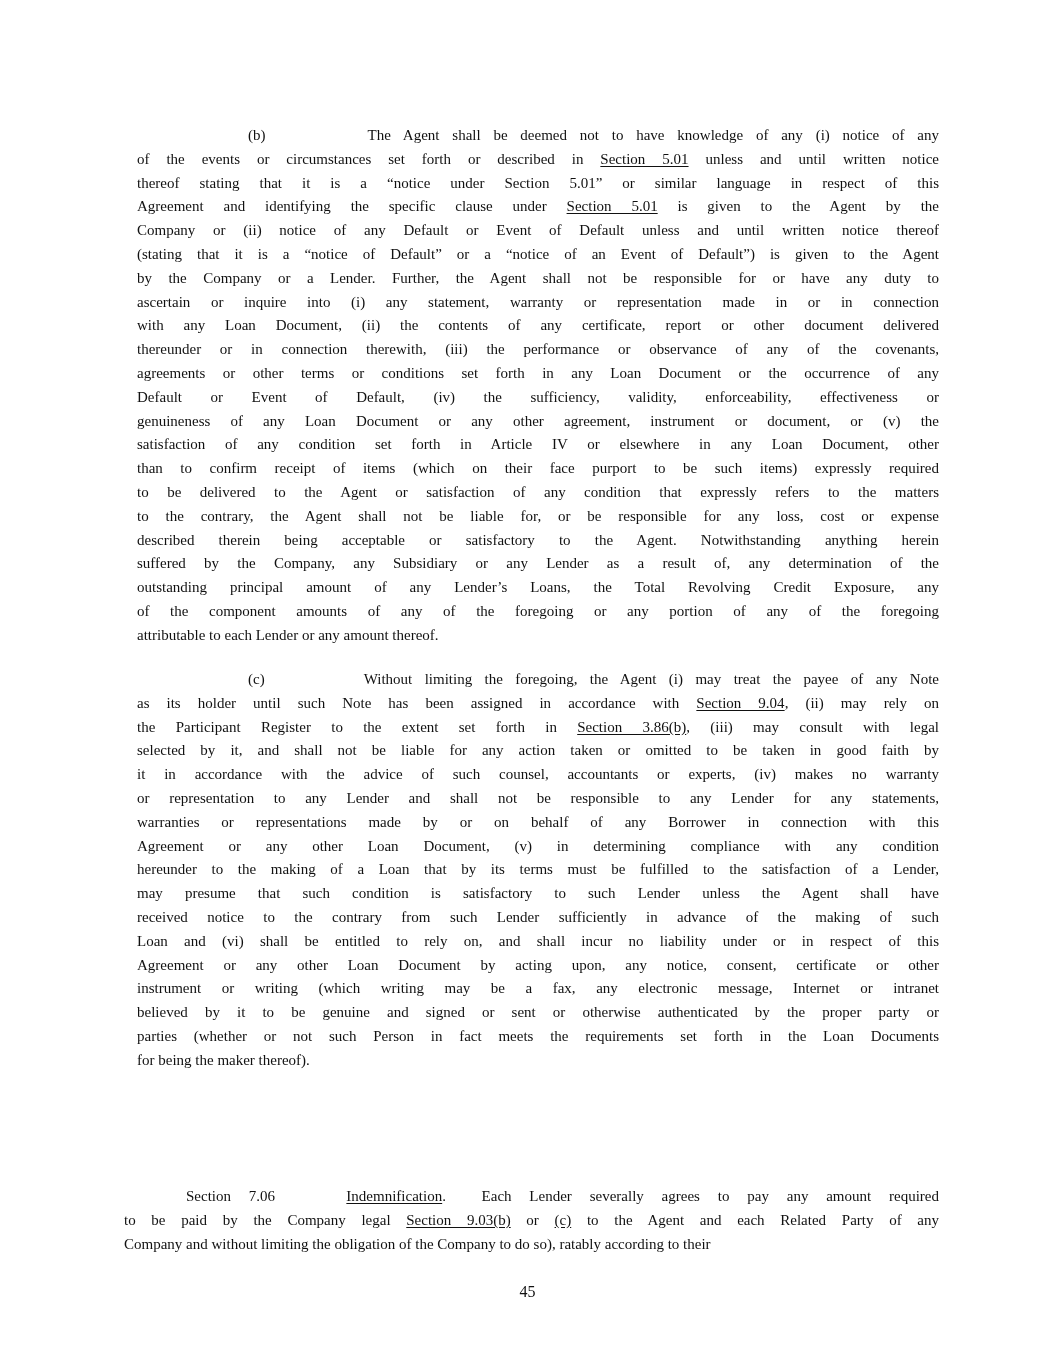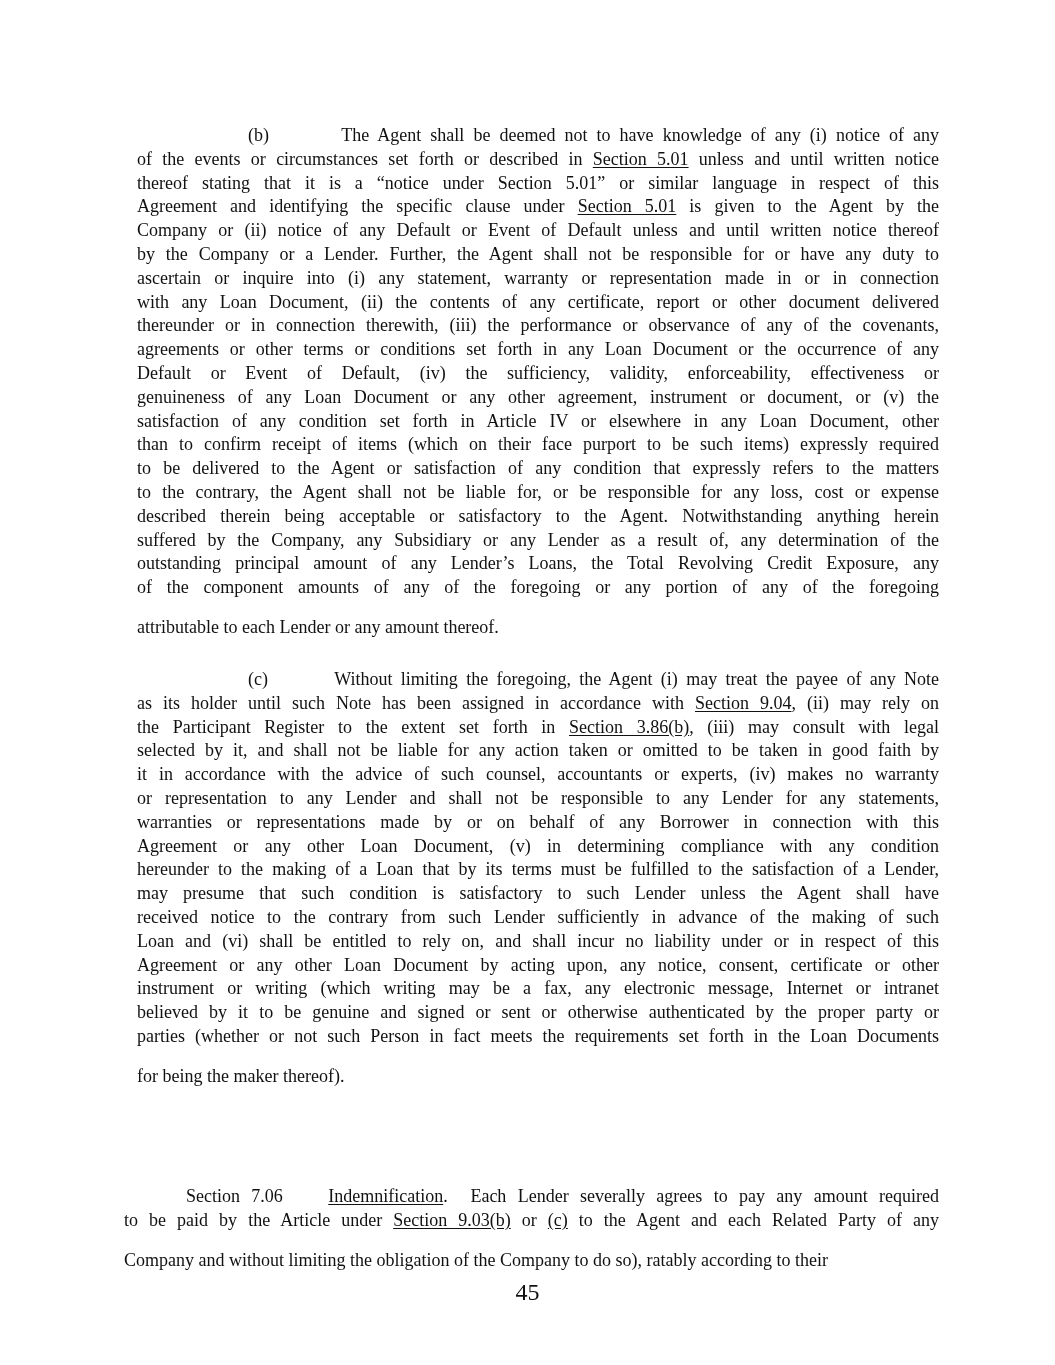--- a/index.html
+++ b/index.html
@@ -1,42 +1,43 @@
 <!DOCTYPE html>
 <html><head>
 <meta charset="utf-8">
 <style>
   html, body { margin: 0; padding: 0; background: #ffffff; }
   body { width: 1055px; height: 1365px; position: relative; overflow: hidden;
          font-family: "Liberation Serif", "DejaVu Serif", serif; color: #111; }
   .page { position: absolute; left: 0; top: 0; width: 1055px; height: 1365px; }
   .para { position: absolute; }
-  .line { display: block; height: 23.8px; line-height: 23.8px; font-size: 18px;
+  .line { display: block; height: 23.8px; line-height: 23.8px; font-size: 15px;
           text-align: justify; text-align-last: justify; white-space: nowrap; overflow: visible; font-family: Liberation Serif, serif; }
-  .line.last { text-align-last: left; margin-top: 16px; }
+  .line.last { text-align-last: left; }
   .line span.seg { white-space: pre; }
   .u { text-decoration: underline; text-underline-offset: 2px; }
   #para-b { left: 137px; top: 124px; width: 802px; }
   #para-c { left: 137px; top: 668px; width: 802px; }
   #para-706 { left: 124px; top: 1185px; width: 815px; }
   .indent-b { padding-left: 111px; }
   .indent-706 { padding-left: 62px; }
   .page-number { position: absolute; top: 1280px; left: 0; width: 1055px; text-align: center;
-                 font-size: 24px; line-height: 24px; }
+                 font-size: 16px; line-height: 24px; }
 </style>
 </head>
 <body>
 
 <div class="page">
   <div class="para" id="para-b">
       <span class="line indent-b"><span class="seg">(b)        The Agent shall be deemed not to have knowledge of any (i) notice of any</span></span>
       <span class="line"><span class="seg">of the events or circumstances set forth or described in </span><span class="seg u">Section 5.01</span><span class="seg"> unless and until written notice</span></span>
       <span class="line"><span class="seg">thereof stating that it is a “notice under Section 5.01” or similar language in respect of this</span></span>
       <span class="line"><span class="seg">Agreement and identifying the specific clause under </span><span class="seg u">Section 5.01</span><span class="seg"> is given to the Agent by the</span></span>
       <span class="line"><span class="seg">Company or (ii) notice of any Default or Event of Default unless and until written notice thereof</span></span>
+      <span class="line"><span class="seg">(stating that it is a “notice of Default” or a “notice of an Event of Default”) is given to the Agent</span></span>
       <span class="line"><span class="seg">by the Company or a Lender. Further, the Agent shall not be responsible for or have any duty to</span></span>
       <span class="line"><span class="seg">ascertain or inquire into (i) any statement, warranty or representation made in or in connection</span></span>
       <span class="line"><span class="seg">with any Loan Document, (ii) the contents of any certificate, report or other document delivered</span></span>
       <span class="line"><span class="seg">thereunder or in connection therewith, (iii) the performance or observance of any of the covenants,</span></span>
       <span class="line"><span class="seg">agreements or other terms or conditions set forth in any Loan Document or the occurrence of any</span></span>
       <span class="line"><span class="seg">Default or Event of Default, (iv) the sufficiency, validity, enforceability, effectiveness or</span></span>
       <span class="line"><span class="seg">genuineness of any Loan Document or any other agreement, instrument or document, or (v) the</span></span>
       <span class="line"><span class="seg">satisfaction of any condition set forth in Article IV or elsewhere in any Loan Document, other</span></span>
       <span class="line"><span class="seg">than to confirm receipt of items (which on their face purport to be such items) expressly required</span></span>
       <span class="line"><span class="seg">to be delivered to the Agent or satisfaction of any condition that expressly refers to the matters</span></span>
@@ -61,17 +62,17 @@
       <span class="line"><span class="seg">received notice to the contrary from such Lender sufficiently in advance of the making of such</span></span>
       <span class="line"><span class="seg">Loan and (vi) shall be entitled to rely on, and shall incur no liability under or in respect of this</span></span>
       <span class="line"><span class="seg">Agreement or any other Loan Document by acting upon, any notice, consent, certificate or other</span></span>
       <span class="line"><span class="seg">instrument or writing (which writing may be a fax, any electronic message, Internet or intranet</span></span>
       <span class="line"><span class="seg">believed by it to be genuine and signed or sent or otherwise authenticated by the proper party or</span></span>
       <span class="line"><span class="seg">parties (whether or not such Person in fact meets the requirements set forth in the Loan Documents</span></span>
       <span class="line last"><span class="seg">for being the maker thereof).</span></span>
     </div>
   <div class="para" id="para-706">
       <span class="line indent-706"><span class="seg">Section 7.06    </span><span class="seg u">Indemnification</span><span class="seg">.  Each Lender severally agrees to pay any amount required</span></span>
-      <span class="line"><span class="seg">to be paid by the Article under </span><span class="seg u">Section 9.03(b)</span><span class="seg"> or </span><span class="seg u">(c)</span><span class="seg"> to the Agent and each Related Party of any</span></span>
+      <span class="line"><span class="seg">to be paid by the Company legal </span><span class="seg u">Section 9.03(b)</span><span class="seg"> or </span><span class="seg u">(c)</span><span class="seg"> to the Agent and each Related Party of any</span></span>
       <span class="line last"><span class="seg">Company and without limiting the obligation of the Company to do so), ratably according to their</span></span>
     </div>
   <div class="page-number">45</div>
 </div>
 
 </body></html>

